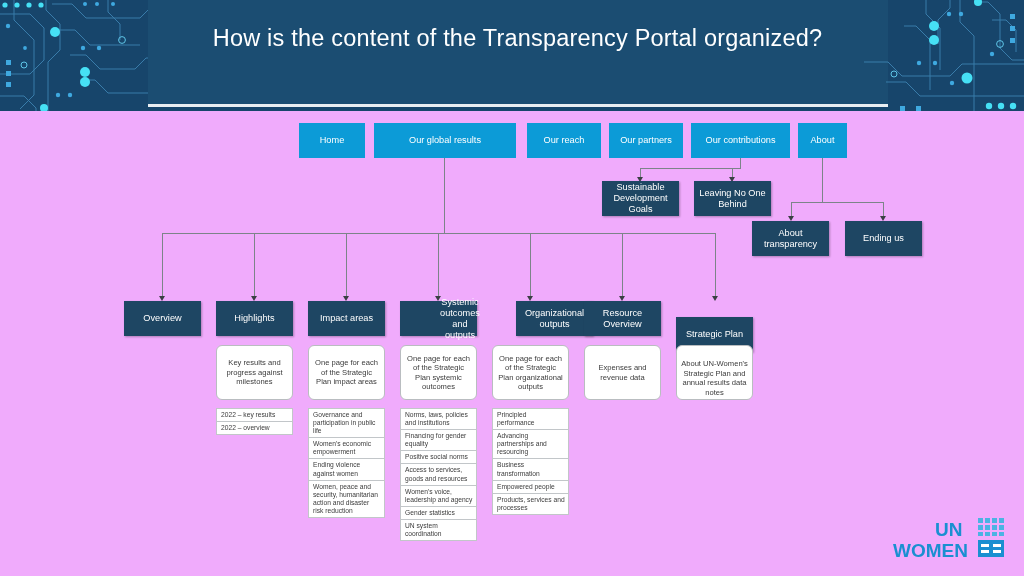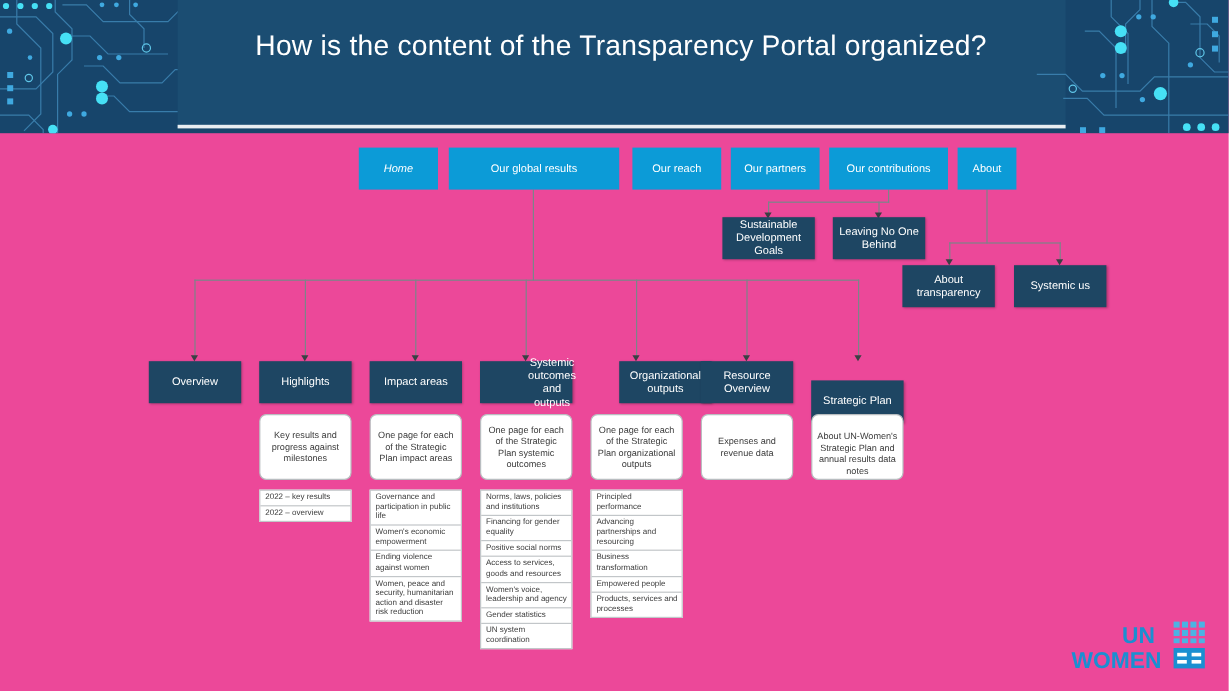--- a/index.html
+++ b/index.html
@@ -2,21 +2,21 @@
 <html><head>
 <meta charset="utf-8">
 <style>
   * { box-sizing: border-box; margin: 0; padding: 0; }
   html, body {
     width: 1024px; height: 576px;
     font-family: "Liberation Sans", sans-serif;
     background: #ffffff;
     overflow: hidden;
   }
-  .slide { position: relative; width: 1024px; height: 576px; background: #ec4899; }
+  .slide { position: relative; width: 1024px; height: 576px; background: #f0abfc; }
 
   
   .header {
     position: absolute; left: 0; top: 0; width: 1024px; height: 111px;
     background: #17456b;
     overflow: hidden;
   }
   .header-center {
     position: absolute; left: 148px; top: 0; width: 740px; height: 105px;
     background: #1b4d72;
@@ -216,21 +216,21 @@
   <div class="conn vline" style="left:732px; top:168px; height:12px;"></div>
   <div class="arrow" style="left:729px; top:177px;"></div>
 
   <div class="conn vline" style="left:822px; top:158px; height:45px;"></div>
   <div class="conn hline" style="left:791px; top:202px; width:93px;"></div>
   <div class="conn vline" style="left:791px; top:202px; height:16px;"></div>
   <div class="arrow" style="left:788px; top:216px;"></div>
   <div class="conn vline" style="left:883px; top:202px; height:16px;"></div>
   <div class="arrow" style="left:880px; top:216px;"></div>
 
-  <div class="node cyan" style="left:299px; top:123px; width:66px; height:35px;font-style:italic;">
+  <div class="node cyan" style="left:299px; top:123px; width:66px; height:35px;">
     <span>Home</span>
   </div>
   <div class="node cyan" style="left:374px; top:123px; width:142px; height:35px;text-align:center;">
     <span>Our global results</span>
   </div>
   <div class="node cyan" style="left:527px; top:123px; width:74px; height:35px;">
     <span>Our reach</span>
   </div>
   <div class="node cyan" style="left:609px; top:123px; width:74px; height:35px;">
     <span>Our partners</span>
@@ -246,21 +246,21 @@
     <span>Sustainable Development Goals</span>
   </div>
   <div class="node navy" style="left:694px; top:181px; width:77px; height:35px;">
     <span>Leaving No One Behind</span>
   </div>
 
   <div class="node navy" style="left:752px; top:221px; width:77px; height:35px;">
     <span>About transparency</span>
   </div>
   <div class="node navy" style="left:845px; top:221px; width:77px; height:35px;">
-    <span>Systemic us</span>
+    <span>Ending us</span>
   </div>
 
   <div class="node navy" style="left:124px; top:301px; width:77px; height:35px;">
     <span>Overview</span>
   </div>
   <div class="node navy" style="left:216px; top:301px; width:77px; height:35px;">
     <span>Highlights</span>
   </div>
   <div class="node navy" style="left:308px; top:301px; width:77px; height:35px;">
     <span>Impact areas</span>

